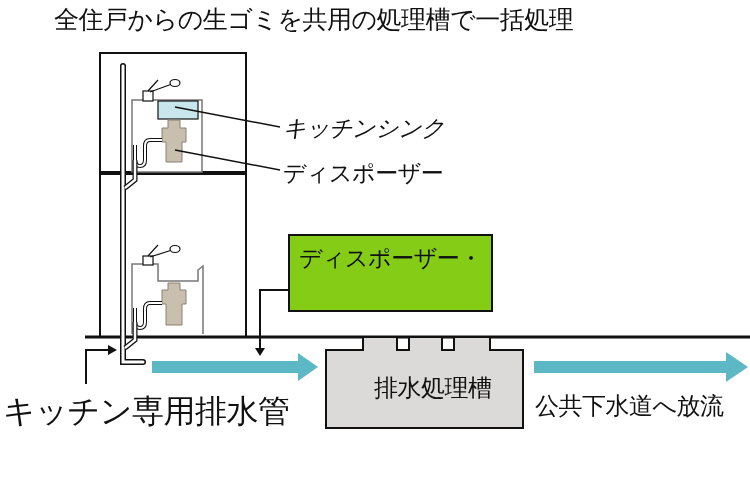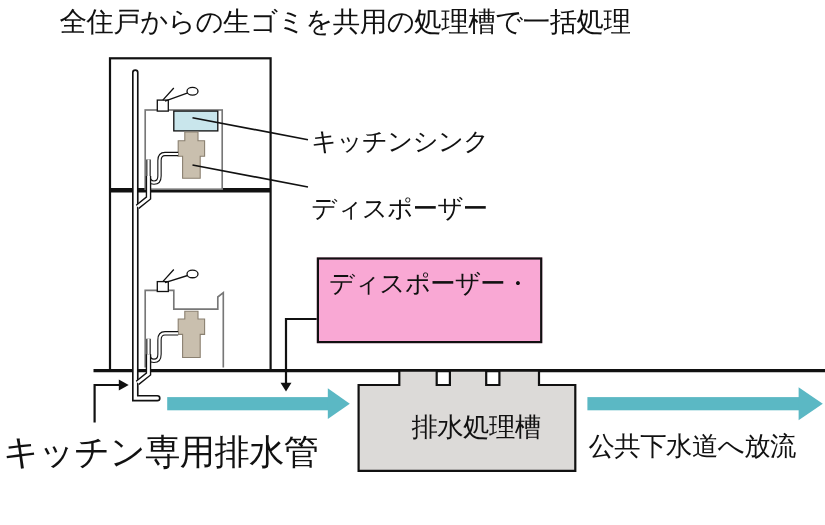--- a/index.html
+++ b/index.html
@@ -1,24 +1,24 @@
 <!DOCTYPE html>
 <html><head>
 <meta charset="utf-8">
 <style>
   html, body { margin: 0; padding: 0; background: #ffffff; }
   body { width: 750px; height: 477px; position: relative; overflow: hidden;
          font-family: "DejaVu Sans", "Liberation Sans", sans-serif; color: #111; }
   #stage { position: absolute; left: 0; top: 0; width: 624px; height: 477px; }
   .lbl { position: absolute; white-space: nowrap; color: #111; letter-spacing: -0.5px; }
   #title { left: 54px; top: 3px; font-size: 25px; }
-  #lbl-sink { left: 283px; top: 113px; font-size: 23px; }
-  #lbl-disposer { left: 283px; top: 158px; font-size: 23px; margin-top: 16px; }
+  #lbl-sink { left: 283px; top: 113px; font-size: 23px; font-style: italic; }
+  #lbl-disposer { left: 283px; top: 158px; font-size: 23px; }
   #lbl-box { left: 288px; top: 234px; width: 205px; height: 78px; border: 2px solid #111;
-             background: #f9a8d4; box-sizing: border-box; padding: 7px 0 16px 9px; font-size: 23px; line-height: 30px; }
+             background: #84cc16; box-sizing: border-box; padding: 7px 0 16px 9px; font-size: 23px; line-height: 30px; }
   #lbl-tank { left: 358px; top: 372px; font-size: 24px; margin-left: 16px; }
   #lbl-pipe { left: 3px; top: 390px; font-size: 32px; }
   #lbl-sewer { left: 535px; top: 390px; font-size: 24px; text-align: right; }
   #lbl-concept { left: 665px; top: 450px; font-size: 17px; }
 </style>
 </head>
 <body>
 
 <div id="stage">
   <svg width="750" height="477" viewBox="0 0 750 477" style="position:absolute;left:0;top:0">

